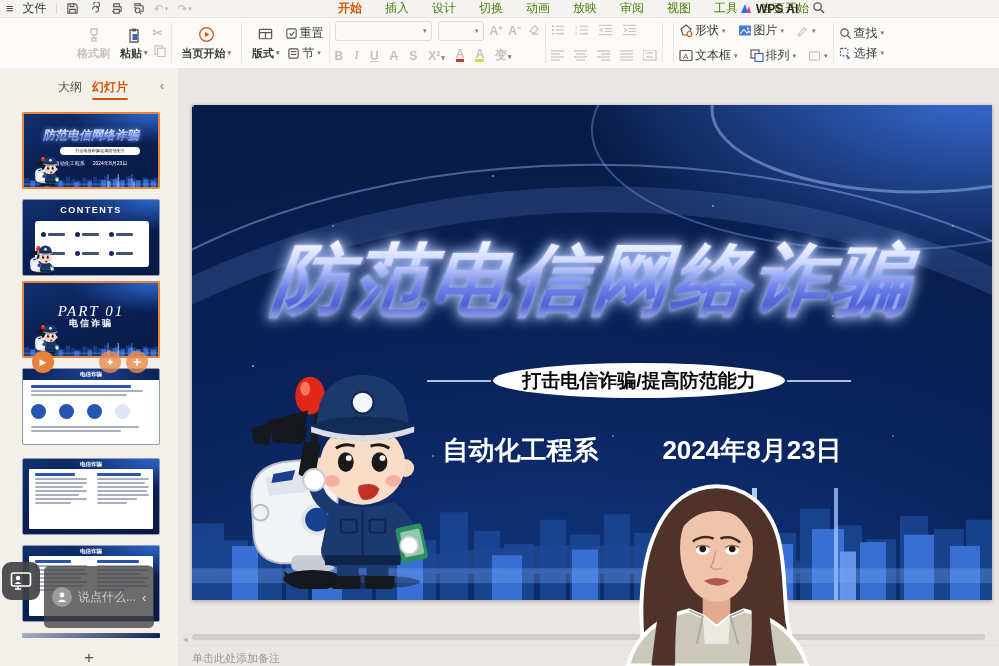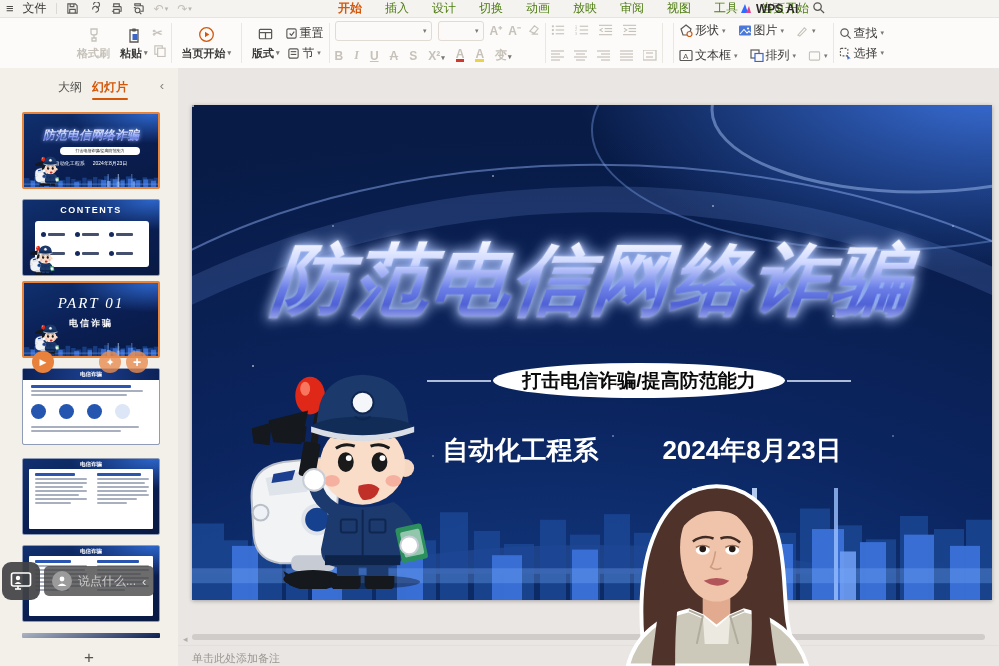--- a/index.html
+++ b/index.html
@@ -73,21 +73,21 @@
   .t1-foot{position:absolute;left:0;right:0;top:46px;display:flex;justify-content:center;gap:8px;
      font-size:5px;color:#fff;white-space:nowrap;}
   .t2-title{position:absolute;left:0;right:0;top:5px;text-align:center;color:#fff;font-weight:bold;
      font-size:9px;letter-spacing:1.5px;}
   .t2-panel{position:absolute;left:12px;top:21px;width:114px;height:46px;background:#fff;border-radius:3px;
      display:grid;grid-template-columns:1fr 1fr 1fr;grid-template-rows:1fr 1fr;align-items:center;
      padding:4px 6px;box-sizing:border-box;}
   .t2-item{display:flex;align-items:center;gap:2px;}
   .t2-dot{width:5px;height:5px;border-radius:50%;background:#152a5e;}
   .t2-bar{width:17px;height:2.5px;background:#44506e;border-radius:1px;}
-  .t3-part{position:absolute;left:0;right:0;top:12px;text-align:center;color:#fff;font-size:15px;
+  .t3-part{position:absolute;left:0;right:0;top:20px;text-align:center;color:#fff;font-size:15px;
      font-style:italic;font-family:"Liberation Serif",serif;letter-spacing:2px;}
   .t3-title{position:absolute;left:0;right:0;top:34px;text-align:center;color:#fff;font-weight:bold;font-size:9px;letter-spacing:2px;}
   .t-head{position:absolute;left:0;right:0;top:2px;text-align:center;color:#fff;font-weight:bold;font-size:5.5px;}
   .t-band{position:absolute;left:0;top:0;width:100%;height:11px;
      background:linear-gradient(90deg,#0c2258,#1b3f8f 50%,#0c2258);}
   .t-body{position:absolute;left:0;top:11px;right:0;bottom:0;background:#fff;}
   .t-panel{position:absolute;left:6px;top:10px;width:124px;height:60px;background:#fff;border-radius:1px;}
   .bar{background:#a8b0c0;border-radius:1px;height:1.5px;}
   .bar.blue{background:#2a55b0;height:2.5px;}
   .t4-circles{position:absolute;left:8px;top:24px;width:110px;display:flex;gap:13px;}
@@ -133,21 +133,21 @@
   .hscroll{position:absolute;left:14px;top:566px;width:793px;height:6px;border-radius:3px;background:#cfccc9;}
   .notes-divider{position:absolute;left:0;top:577px;width:100%;height:1px;background:#e3e0dc;}
   .notes{position:absolute;left:14px;top:583px;font-size:11px;color:#9a968f;}
 
   
   .woman{position:absolute;left:618px;top:478px;width:197px;height:188px;z-index:30;}
   .capwidget{position:absolute;left:2px;top:562px;display:flex;align-items:flex-start;gap:4px;z-index:40;}
   .cap-square{width:38px;height:38px;border-radius:9px;background:rgba(66,66,68,.92);display:flex;
      align-items:center;justify-content:center;cursor:pointer;}
   .cap-pill{margin-top:4px;height:30px;border-radius:5px;background:rgba(66,66,68,.78);display:flex;
-     align-items:center;gap:6px;padding:0 8px;cursor:pointer;}
+     align-items:center;gap:6px;padding:16px 8px;cursor:pointer;}
   .cap-circle{width:20px;height:20px;border-radius:50%;background:#9b9b9b;display:flex;align-items:center;justify-content:center;}
   .cap-text{font-size:12px;color:#c9c9c9;white-space:nowrap;}
   .cap-chev{font-size:13px;color:#ddd;}
   .hidden-defs{position:absolute;width:0;height:0;overflow:hidden;}
 </style>
 </head>
 <body>
 
 <div id="app">
 

